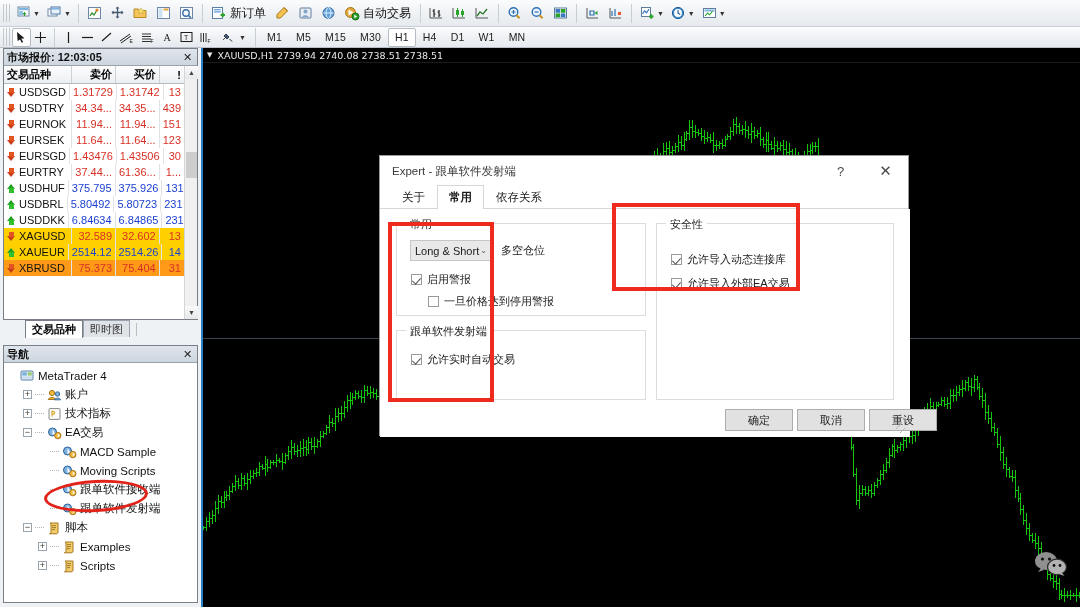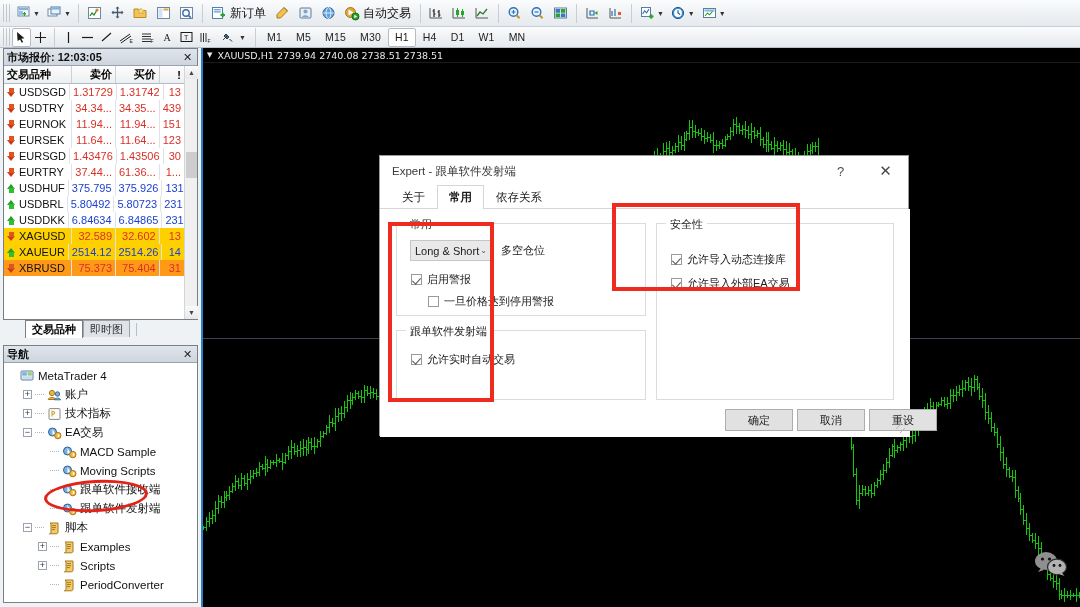--- a/index.html
+++ b/index.html
@@ -1697,31 +1697,20 @@
             <span class="tw">+</span>
             <span class="dash"></span>
             <span>
               <svg class="ic" viewBox="0 0 15 14">
                 <path d="M3 2h8v9c0 1.2-.8 1.8-1.8 1.8H2.4c1 0 1.6-.7 1.6-1.8V3z" fill="#f3cc6a" stroke="#a8761f"></path>
                 <path d="M5 4.6h4M5 6.6h4M5 8.6h3" stroke="#8a6418" stroke-width=".8"></path>
               </svg>
             </span>
             <span>Scripts</span>
           </div>
-          <div class="tree-row" style="padding-left: 30px;">
-            <span class="tw blank"></span>
-            <span class="dash"></span>
-            <span>
-              <svg class="ic" viewBox="0 0 15 14">
-                <path d="M3 2h8v9c0 1.2-.8 1.8-1.8 1.8H2.4c1 0 1.6-.7 1.6-1.8V3z" fill="#f3cc6a" stroke="#a8761f"></path>
-                <path d="M5 4.6h4M5 6.6h4M5 8.6h3" stroke="#8a6418" stroke-width=".8"></path>
-              </svg>
-            </span>
-            <span>PeriodConverter</span>
-          </div>
         </div>
     </div>
 
     <div id="nav-ellipse"></div>
   </div>
 
   <div id="dlg">
     <div id="dlg-title">
       <span>Expert - 跟单软件发射端</span>
       <span class="sp"></span>

